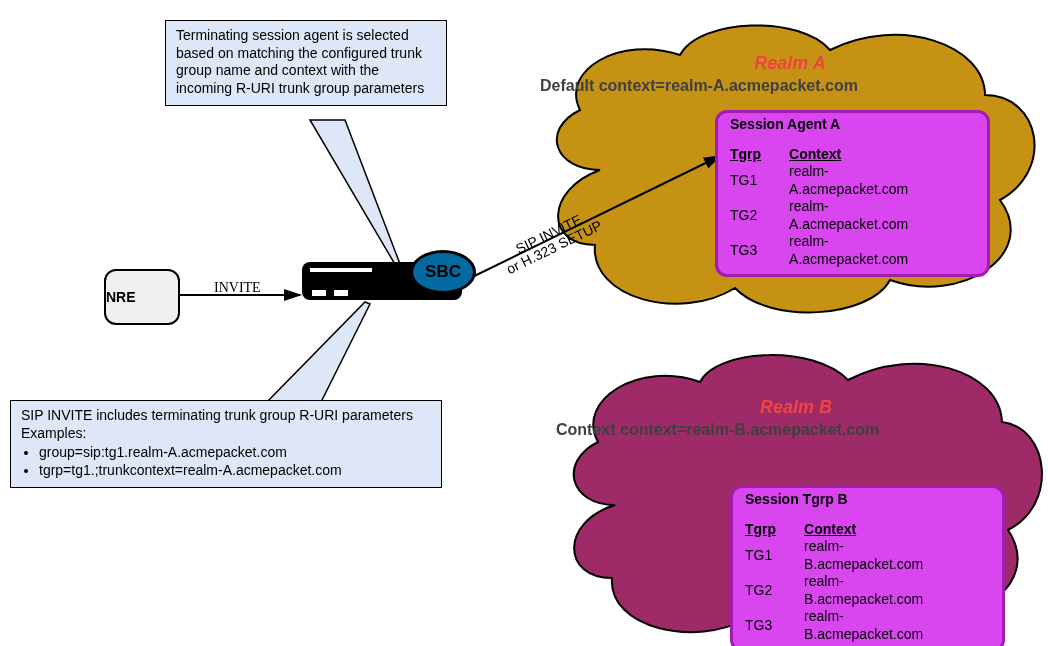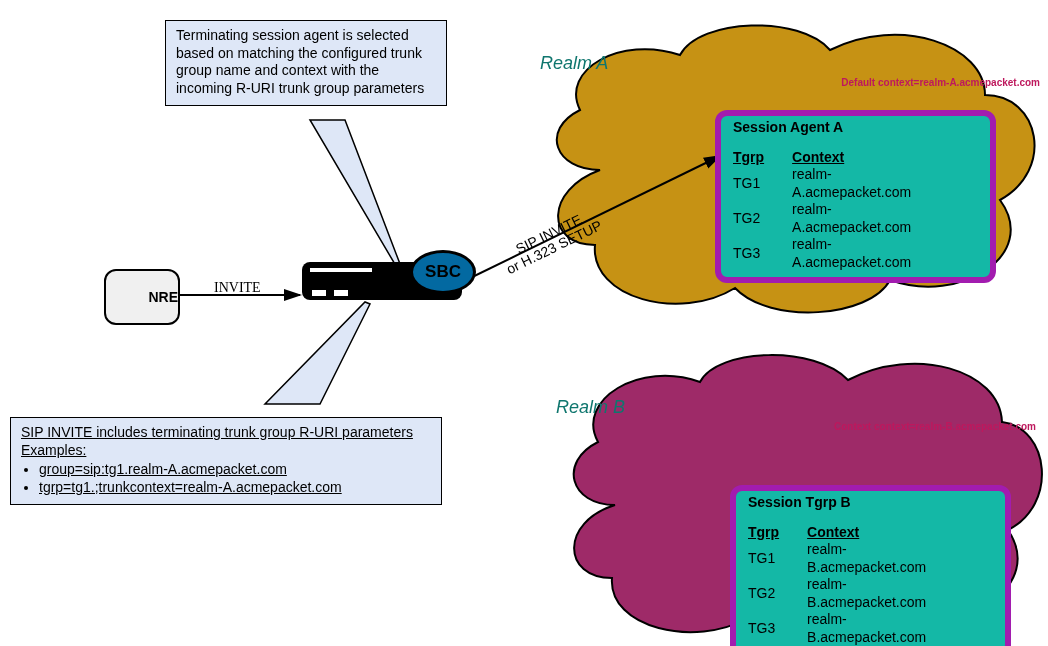--- a/index.html
+++ b/index.html
@@ -22,21 +22,21 @@
   
   .nre {
     position: absolute;
     left: 104px; top: 269px;
     width: 72px; height: 52px;
     border: 2px solid #000;
     border-radius: 12px;
     background: #f0f0f0;
     display: flex;
     align-items: center;
-    justify-content: flex-end;
+    justify-content: flex-start;
     font-weight: bold;
   }
 
   
   .sbc {
     position: absolute;
     left: 302px; top: 262px;
     width: 160px; height: 38px;
     background: #000;
     border-radius: 8px;
@@ -74,56 +74,56 @@
     border: 1.5px solid #000;
     padding: 6px 10px 8px 10px;
     line-height: 1.25;
     font-size: 14px;
   }
   .callout.top {
     left: 165px; top: 20px;
     width: 260px;
   }
   .callout.bottom {
-    left: 10px; top: 417px;
+    left: 10px; top: 400px;
     width: 410px;
-    text-decoration: underline;
   }
   .callout ul { margin: 2px 0 0 0; padding-left: 18px; }
   .callout li { margin: 0; }
 
   
   .cloud {
     position: absolute;
   }
   .cloud .title {
     position: absolute;
     width: 100%;
-    color: #0f766e;
+    text-align: center;
+    color: #ef4444;
     font-size: 18px;
     font-style: italic;
-    font-weight: normal;
+    font-weight: bold;
   }
   .cloud .sub {
     position: absolute;
     width: 100%;
-    text-align: right;
-    color: #be185d;
-    font-size: 10px;
+    text-align: left;
+    color: #404040;
+    font-size: 16px;
     font-weight: bold;
   }
 
   .cloud-a { left: 540px; top: 25px; width: 500px; height: 290px; }
   .cloud-b { left: 556px; top: 345px; width: 480px; height: 292px; }
 
   
   .agent {
     position: absolute;
-    background: #14b8a6;
-    border: 6px solid #a21caf;
+    background: #d946ef;
+    border: 3px solid #a21caf;
     border-radius: 12px;
     padding: 3px 12px 6px 12px;
     font-size: 14px;
     line-height: 1.25;
   }
   .agent .title { font-weight: bold; margin-bottom: 1px; }
   .agent table { border-collapse: collapse; margin-top: 12px; }
   .agent th {
     text-align: left;
     font-weight: bold;

